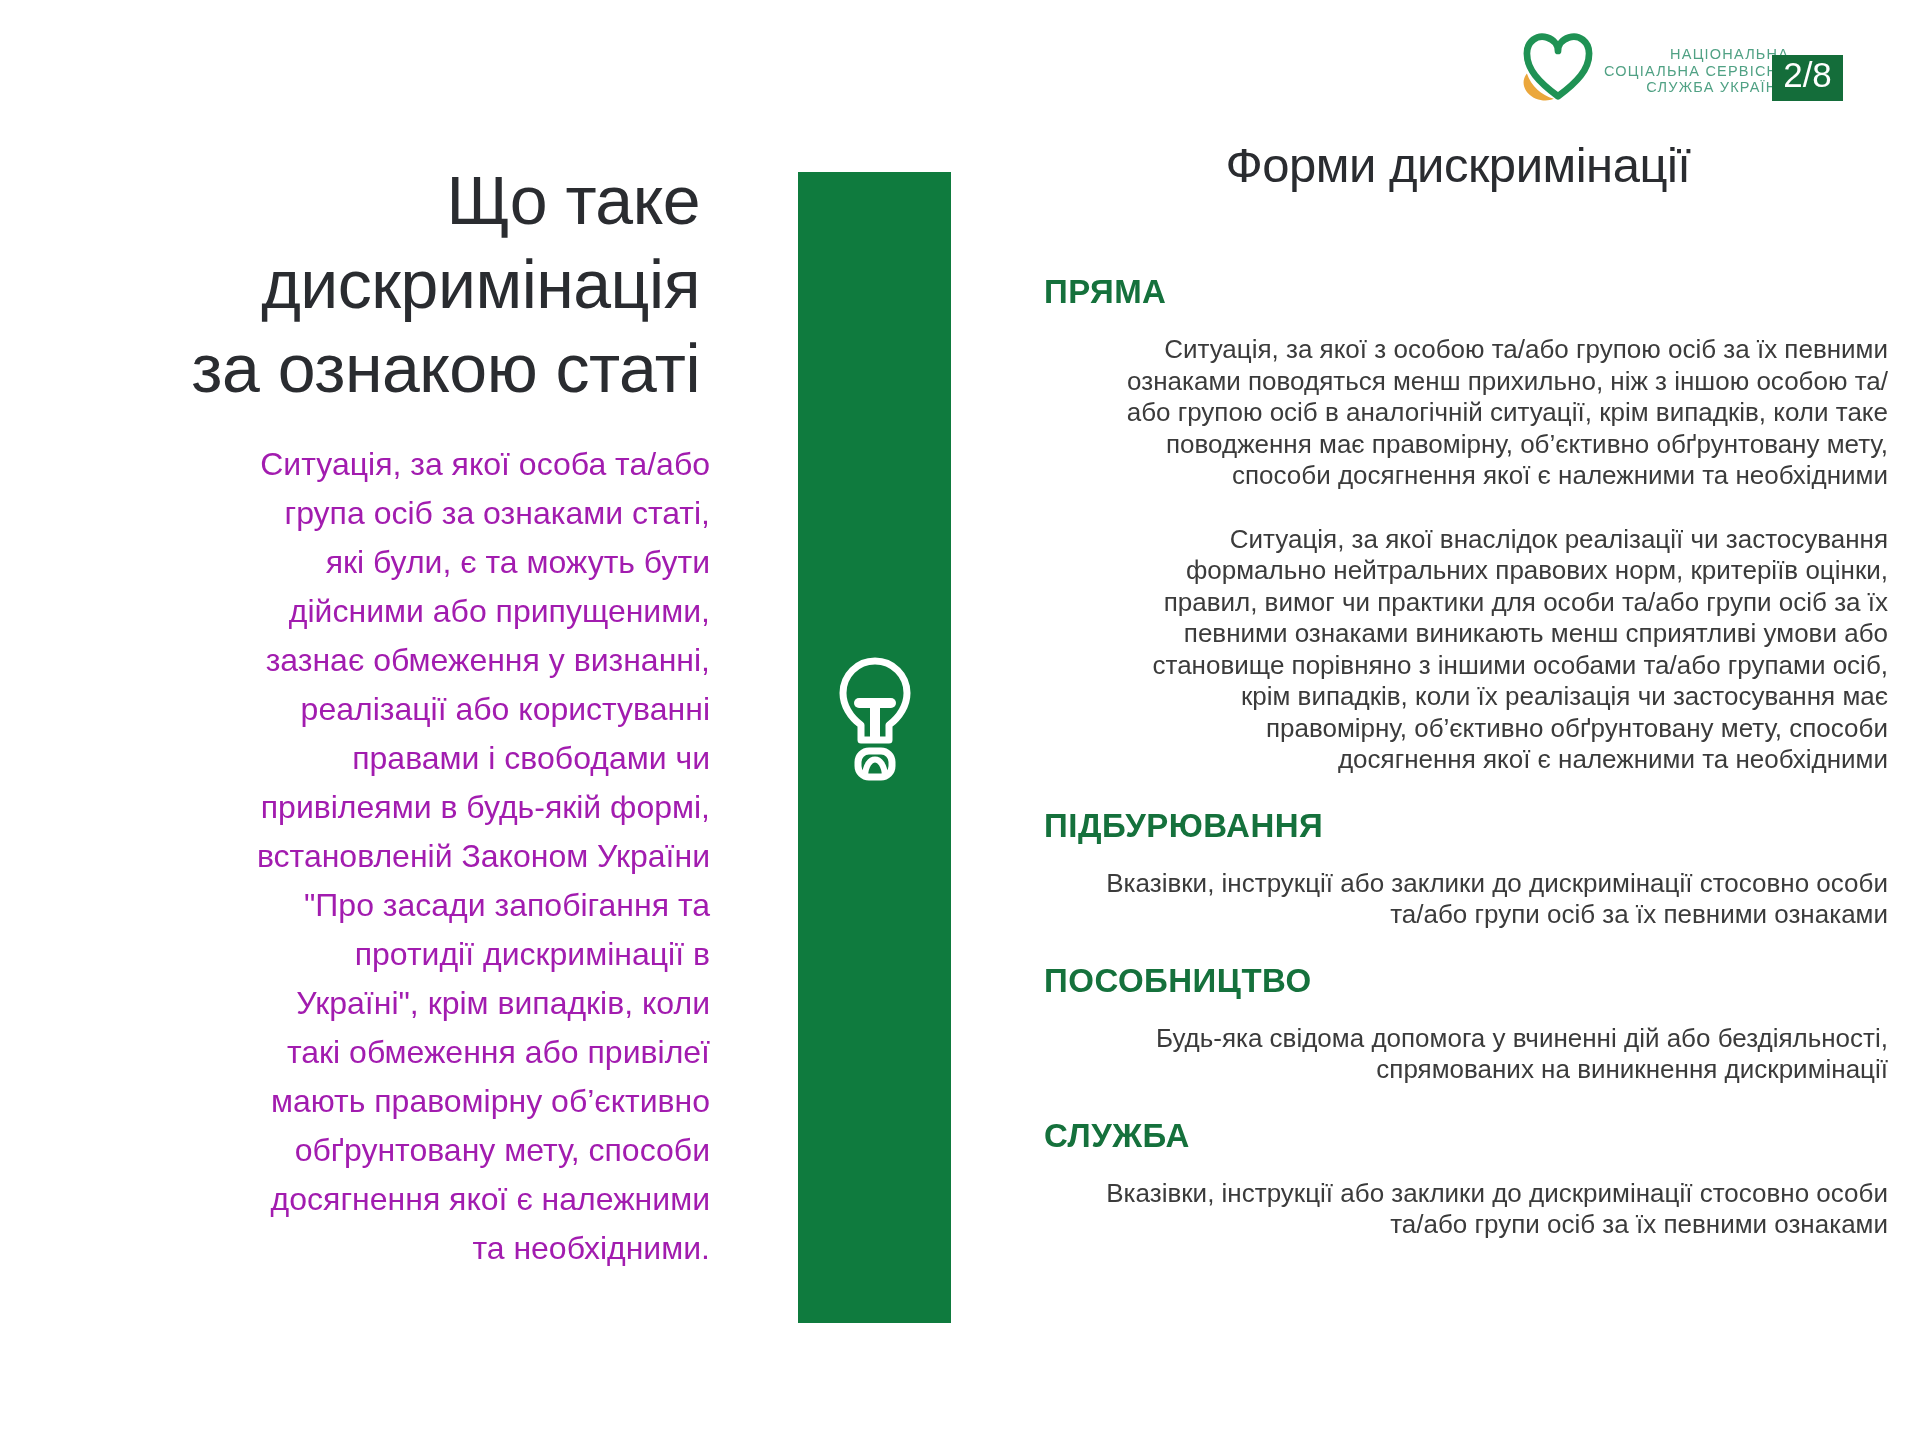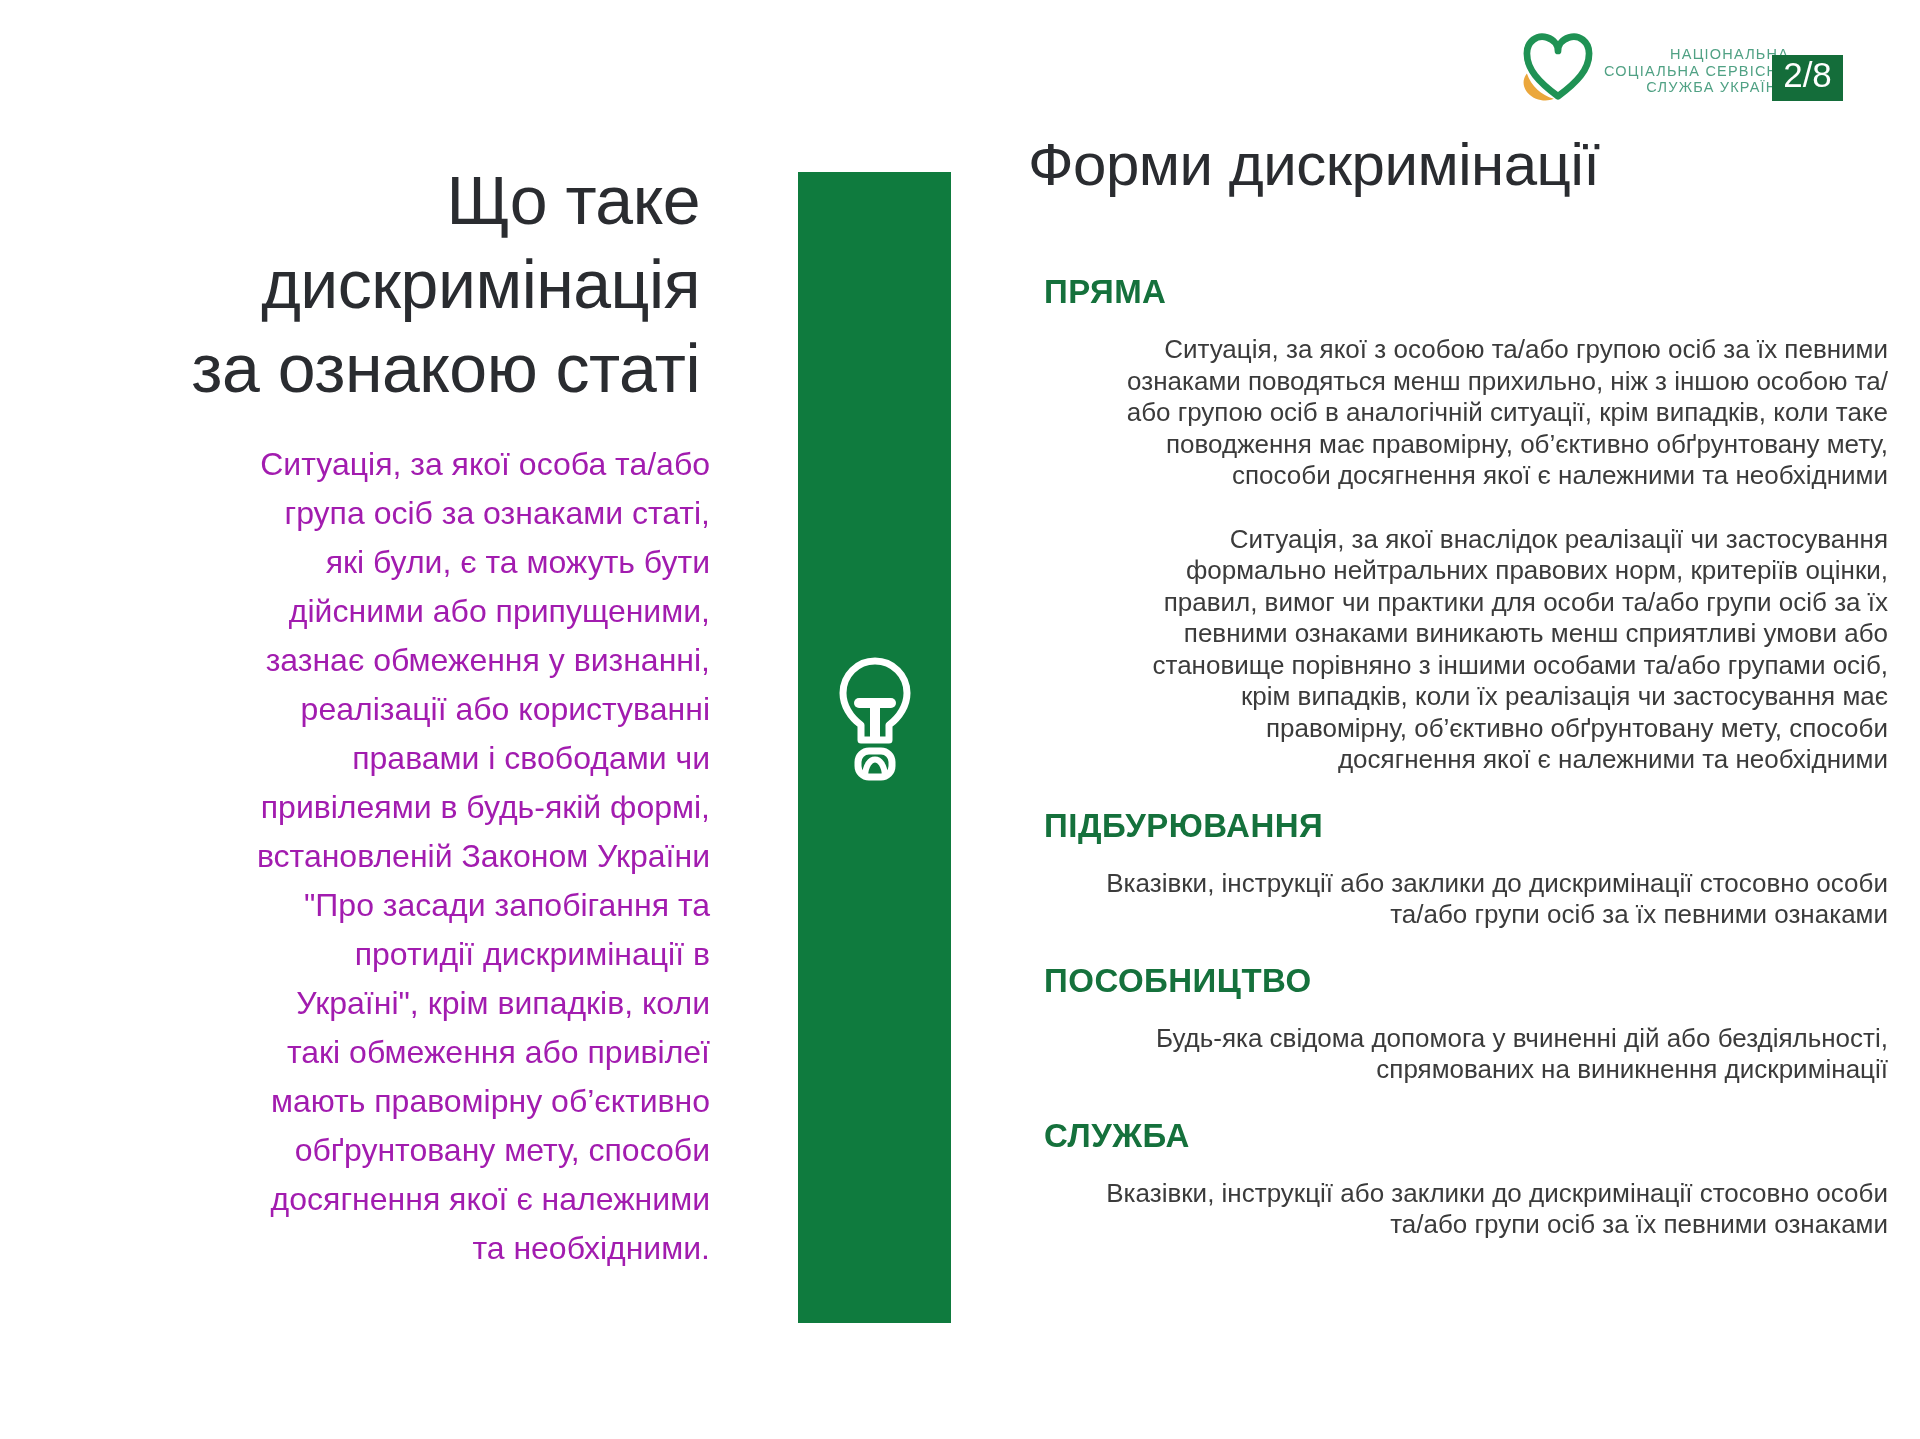--- a/index.html
+++ b/index.html
@@ -44,23 +44,24 @@
   .green-bar {
     position: absolute; left: 798px; top: 172px;
     width: 153px; height: 1151px;
     background: #0F7B3E;
   }
   .bulb-icon { position: absolute; left: 32px; top: 476px; }
 
   
   .right-col { position: absolute; left: 1028px; top: 128px; width: 860px; }
   .right-title {
-    font-size: 60px; line-height: 74px; font-weight: 400;
+    font-size: 49px; line-height: 74px; font-weight: 400;
     color: #2A2C30; letter-spacing: -0.5px;
     margin: 0 0 72px 0;
+    text-align: center;
   }
   .section h2 {
     font-size: 33px; line-height: 36px; font-weight: 700;
     letter-spacing: 0.5px; color: #15713C;
     margin: 0 0 24px 16px;
   }
   .section p {
     font-size: 26px; line-height: 31.5px; font-weight: 400;
     color: #3B3B3B;
     margin: 0 0 32px 0;

